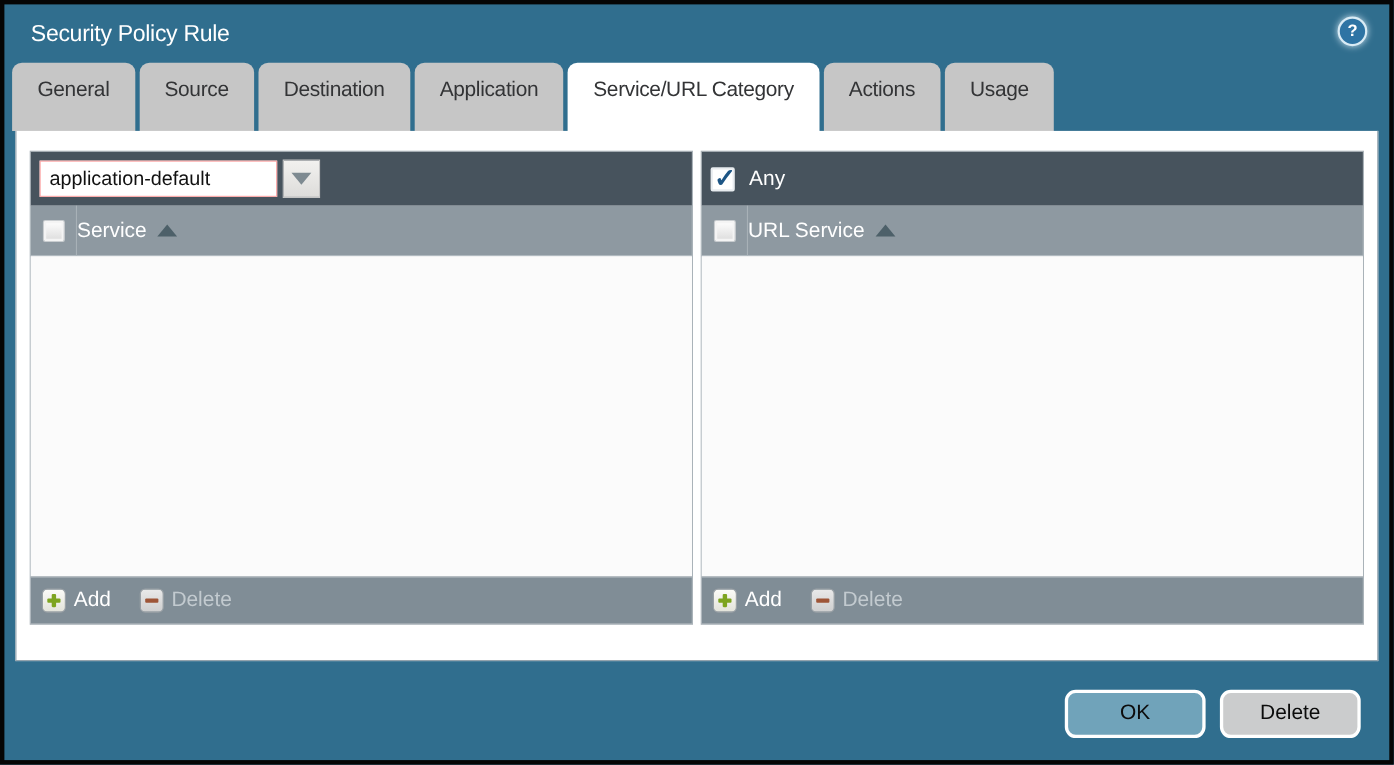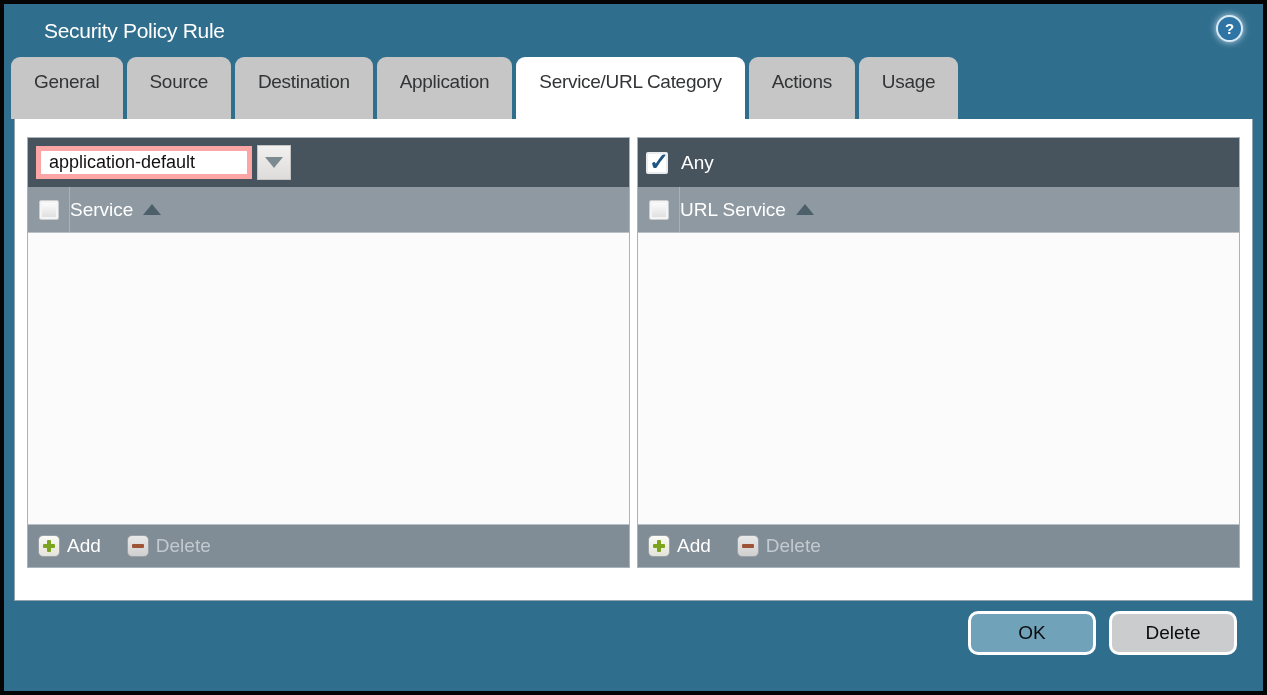--- a/index.html
+++ b/index.html
@@ -12,21 +12,21 @@
   .window {
     position: absolute; inset: 0;
     border: 4px solid #050505;
     background: #306e8e;
   }
   
   .titlebar {
     position: absolute; left: 0; right: 0; top: 0; height: 61px;
   }
   .title {
-    position: absolute; left: 40px; top: 15px;
+    position: absolute; left: 24px; top: 15px;
     color: #ffffff; font-size: 21px; letter-spacing: -0.3px;
   }
   .help-icon {
     position: absolute; right: 20px; top: 11px;
     width: 27px; height: 27px; border-radius: 50%;
     background: #2e74a4;
     border: 2px solid #d9ebf5;
     box-shadow: 0 0 7px rgba(230,245,255,.85);
     color: #fff; font-size: 15px; font-weight: bold;
     display: flex; align-items: center; justify-content: center;
@@ -64,21 +64,21 @@
     height: 49px; flex: 0 0 49px;
     background: #47535d;
     display: flex; align-items: center;
     padding: 0 8px;
   }
   
   .combo { display: flex; align-items: center; }
   .combo-input {
     width: 216px; height: 33px;
     background: #ffffff;
-    border: 5px solid #fca5a5;
+    border: 1px solid #fca5a5;
     font-size: 18px; color: #111;
     padding: 0 8px;
     display: flex; align-items: center;
     cursor: text;
   }
   .combo-trigger {
     width: 34px; height: 35px; margin-left: 5px;
     background: linear-gradient(#f2f1ef, #dddcda);
     border: 1px solid #c4c4c4;
     display: flex; align-items: center; justify-content: center;
@@ -164,21 +164,21 @@
     content: ""; position: absolute; background: #7da41f; border-radius: 1px;
   }
   .plus-glyph::before { left: 4px; top: 8px; width: 12px; height: 4px; }
   .plus-glyph::after  { left: 8px; top: 4px; width: 4px; height: 12px; }
   .minus-glyph::before {
     content: ""; position: absolute; background: #9e5537; border-radius: 1px;
     left: 4px; top: 8px; width: 12px; height: 4px;
   }
   
   .dialog-buttons {
-    position: absolute; right: 26px; bottom: 36px;
+    position: absolute; right: 26px; bottom: 20px;
     display: flex; gap: 13px;
   }
   .btn {
     min-width: 128px; height: 44px;
     border: 3px solid #ffffff;
     border-radius: 10px;
     font-size: 19px; color: #0c0c0c;
     font-family: "Liberation Sans", sans-serif;
     display: flex; align-items: center; justify-content: center;
     cursor: pointer;

